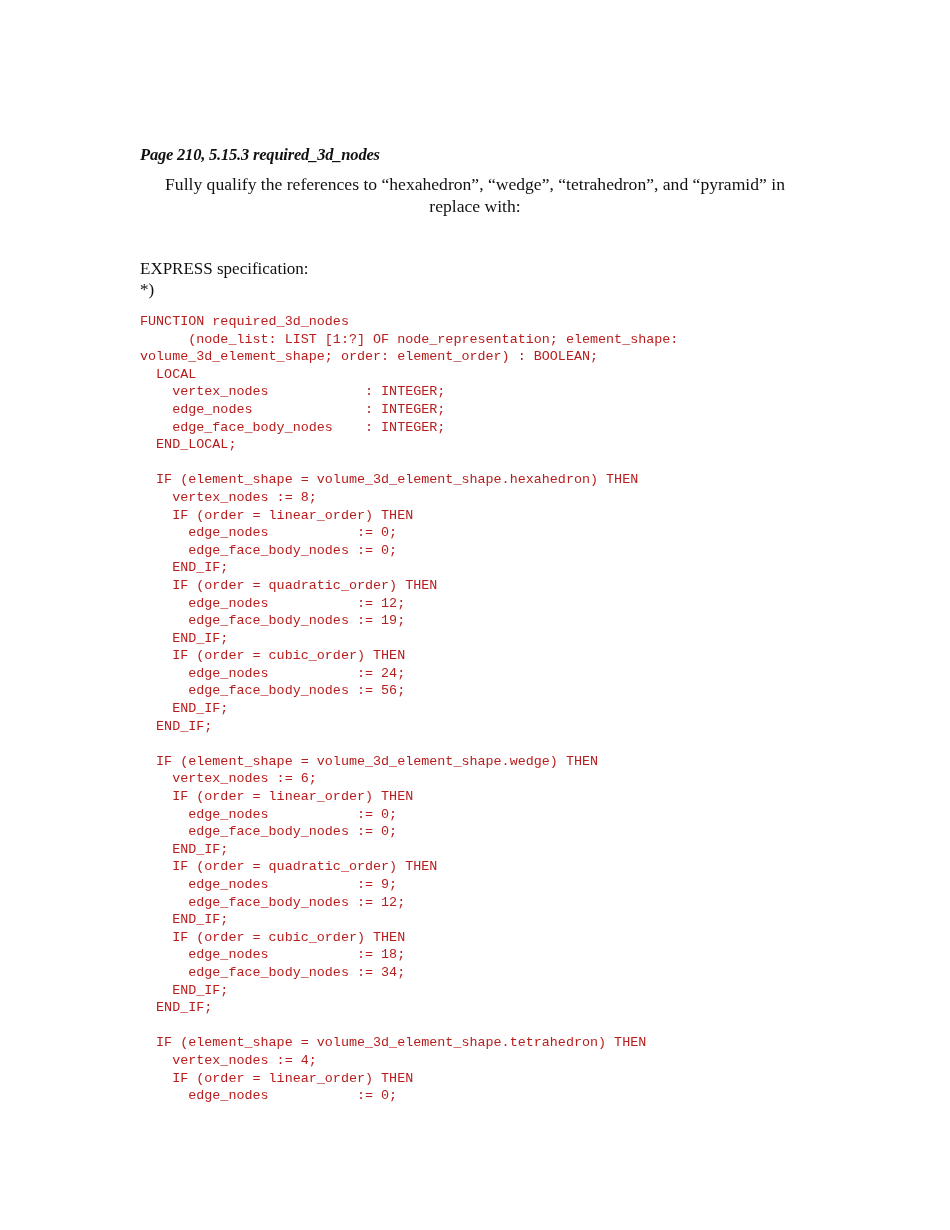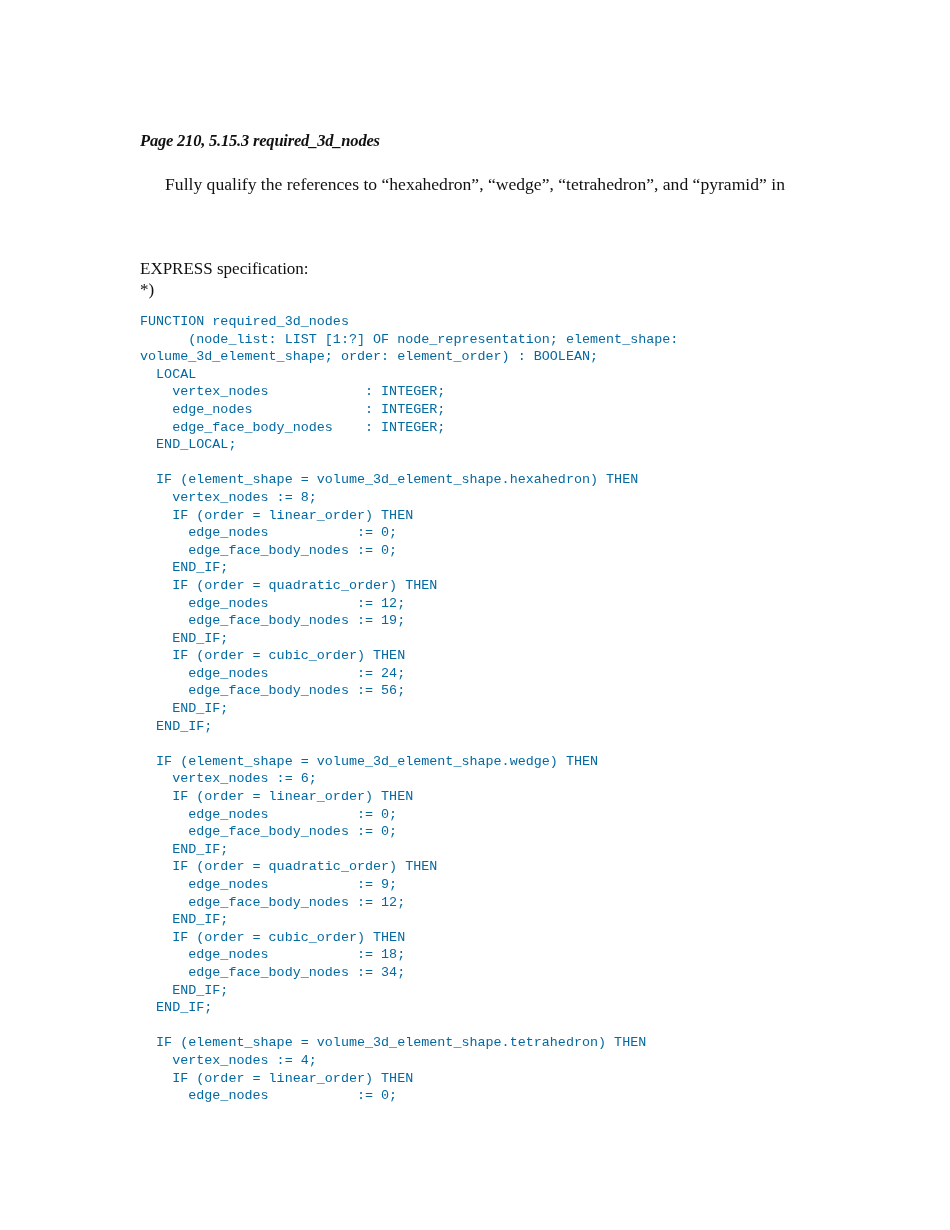--- a/index.html
+++ b/index.html
@@ -15,21 +15,21 @@
       color: #111111;
     }
     .page {
       position: absolute;
       left: 140px;
       top: 0;
       width: 680px;
     }
     .heading {
       position: absolute;
-      top: 131px;
+      top: 145px;
       left: 0;
       font-family: "Liberation Serif", "DejaVu Serif", serif;
       font-style: italic;
       font-weight: bold;
       font-size: 16.5px;
       white-space: nowrap;
       letter-spacing: -0.2px;
     }
     .para {
       position: absolute;
@@ -59,35 +59,36 @@
       line-height: 21px;
     }
     .code {
       position: absolute;
       top: 313px;
       left: 0;
       margin: 0;
       font-family: "Liberation Mono", "DejaVu Sans Mono", monospace;
       font-size: 13.4px;
       line-height: 17.6px;
-      color: #0369a1;
+      color: #b91c1c;
       white-space: pre;
     }
     .code-line {
       display: block;
       height: 17.6px;
     }
   </style>
 </head>
 <body>
 
 <div class="page">
   <div class="heading">Page 210, 5.15.3 required_3d_nodes</div>
 
   <div class="para">
     <span class="line">Fully qualify the references to “hexahedron”, “wedge”, “tetrahedron”, and “pyramid” in</span>
+    <span class="line">replace with:</span>
   </div>
 
   <div class="spec-label">EXPRESS specification:</div>
   <div class="comment-close">*)</div>
 
   <div class="code" id="code-block"><span class="code-line">FUNCTION required_3d_nodes</span><span class="code-line">      (node_list: LIST [1:?] OF node_representation; element_shape:</span><span class="code-line">volume_3d_element_shape; order: element_order) : BOOLEAN;</span><span class="code-line">  LOCAL</span><span class="code-line">    vertex_nodes            : INTEGER;</span><span class="code-line">    edge_nodes              : INTEGER;</span><span class="code-line">    edge_face_body_nodes    : INTEGER;</span><span class="code-line">  END_LOCAL;</span><span class="code-line"></span><span class="code-line">  IF (element_shape = volume_3d_element_shape.hexahedron) THEN</span><span class="code-line">    vertex_nodes := 8;</span><span class="code-line">    IF (order = linear_order) THEN</span><span class="code-line">      edge_nodes           := 0;</span><span class="code-line">      edge_face_body_nodes := 0;</span><span class="code-line">    END_IF;</span><span class="code-line">    IF (order = quadratic_order) THEN</span><span class="code-line">      edge_nodes           := 12;</span><span class="code-line">      edge_face_body_nodes := 19;</span><span class="code-line">    END_IF;</span><span class="code-line">    IF (order = cubic_order) THEN</span><span class="code-line">      edge_nodes           := 24;</span><span class="code-line">      edge_face_body_nodes := 56;</span><span class="code-line">    END_IF;</span><span class="code-line">  END_IF;</span><span class="code-line"></span><span class="code-line">  IF (element_shape = volume_3d_element_shape.wedge) THEN</span><span class="code-line">    vertex_nodes := 6;</span><span class="code-line">    IF (order = linear_order) THEN</span><span class="code-line">      edge_nodes           := 0;</span><span class="code-line">      edge_face_body_nodes := 0;</span><span class="code-line">    END_IF;</span><span class="code-line">    IF (order = quadratic_order) THEN</span><span class="code-line">      edge_nodes           := 9;</span><span class="code-line">      edge_face_body_nodes := 12;</span><span class="code-line">    END_IF;</span><span class="code-line">    IF (order = cubic_order) THEN</span><span class="code-line">      edge_nodes           := 18;</span><span class="code-line">      edge_face_body_nodes := 34;</span><span class="code-line">    END_IF;</span><span class="code-line">  END_IF;</span><span class="code-line"></span><span class="code-line">  IF (element_shape = volume_3d_element_shape.tetrahedron) THEN</span><span class="code-line">    vertex_nodes := 4;</span><span class="code-line">    IF (order = linear_order) THEN</span><span class="code-line">      edge_nodes           := 0;</span></div>
 </div>
 
 </body></html>

